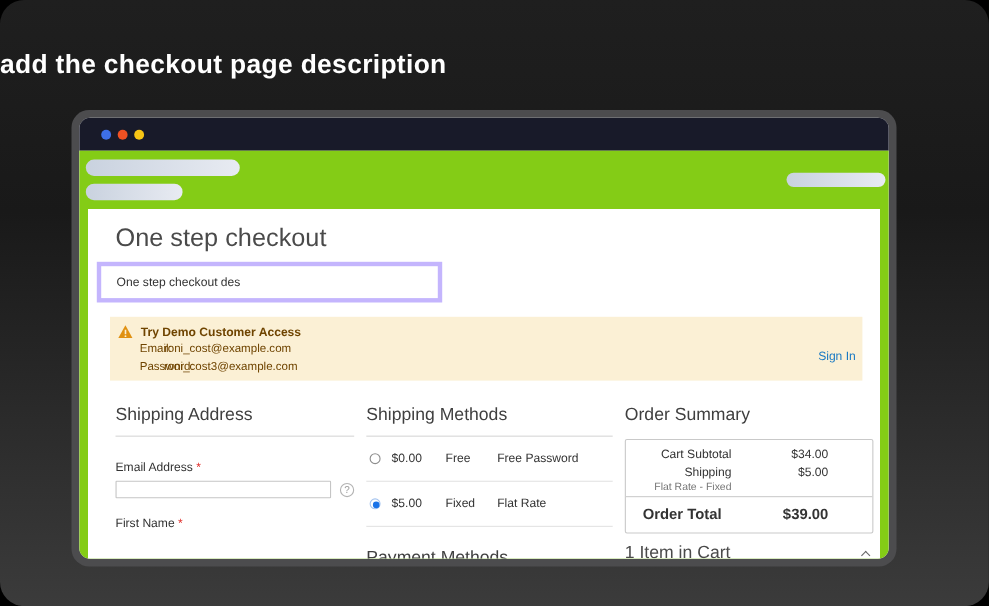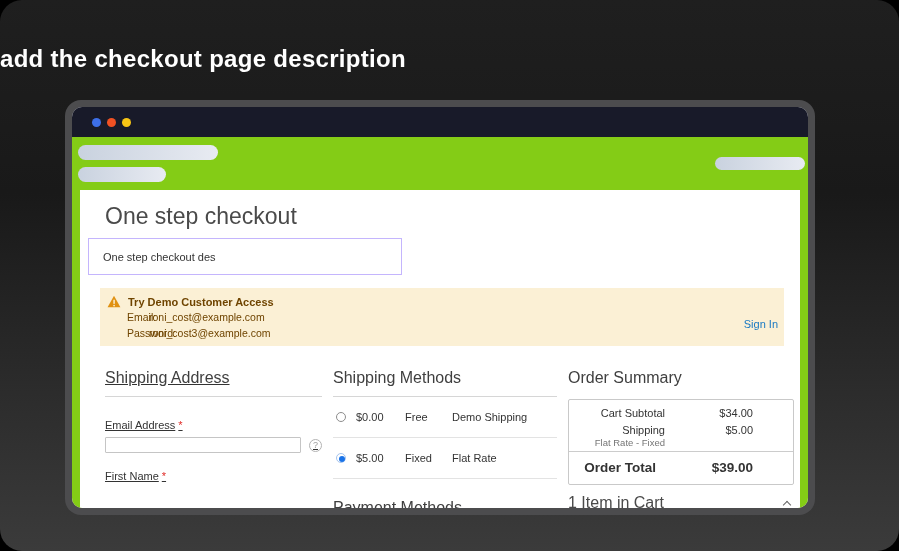--- a/index.html
+++ b/index.html
@@ -27,35 +27,35 @@
   .skel-1{left:6px;top:8px;width:140px;height:15px;}
   .skel-2{left:6px;top:30px;width:88px;height:15px;}
   .skel-3{right:3px;top:20px;width:90px;height:13px;}
 
   
   .page{margin:0 8px;height:318px;background:#fff;padding:0 6px 0 25px;overflow:hidden;position:relative;
     color:#333;font-size:11px;}
   .page-title{margin:0;padding-top:13px;font-size:23px;line-height:27px;font-weight:300;color:#4a4a4a;}
 
   .desc-highlight{margin-top:8px;margin-left:-17px;width:314px;height:37px;
-    border:1px solid #c4b5fd;display:flex;align-items:center;padding-left:14px;}
+    border:4px solid #c4b5fd;display:flex;align-items:center;padding-left:14px;}
   .desc-text{font-size:11px;color:#333;}
 
   .demo-notice{margin-top:13px;margin-left:-5px;width:684px;height:58px;background:#fbf0d5;
     position:relative;padding:7px 0 0 7px;color:#6f4400;}
   .notice-head{display:flex;align-items:center;gap:7px;}
   .notice-title{font-size:11px;font-weight:700;}
   .notice-rows{padding-left:20px;margin-top:3px;}
   .notice-row{display:flex;margin-top:3px;line-height:13px;font-size:10.5px;}
   .notice-row .lbl{width:22px;}
   .sign-in{position:absolute;right:6px;top:30px;color:#1979c3;font-size:11px;cursor:pointer;}
 
   
   .columns{display:flex;gap:11px;margin-top:22px;}
-  .col-1{width:217px;flex:none;text-decoration:underline;}
+  .col-1{width:217px;flex:none;}
   .col-2{width:224px;flex:none;}
   .col-3{flex:1;min-width:0;}
   .sec-heading{font-size:16px;font-weight:300;color:#3f3f3f;line-height:19px;
     padding-bottom:9px;border-bottom:1px solid #d6d6d6;}
   .sec-heading.no-line{border-bottom:none;padding-bottom:5px;}
 
   .field-label{margin-top:22px;font-size:11px;color:#333;}
   .field-label.second{margin-top:17px;}
   .req{color:#e02b27;margin-left:3px;}
   .input-row{display:flex;align-items:center;gap:8px;margin-top:6px;}
@@ -159,21 +159,21 @@
 
             </div>
 
             <div class="col-2">
               <div class="sec-heading">Shipping Methods</div>
 
               <div class="method-row">
                 <span class="radio"></span>
                 <span class="m-price">$0.00</span>
                 <span class="m-method">Free</span>
-                <span class="m-carrier">Demo Shipping</span>
+                <span class="m-carrier">Free Password</span>
               </div>
 
               <div class="method-row">
                 <span class="radio checked"></span>
                 <span class="m-price">$5.00</span>
                 <span class="m-method">Fixed</span>
                 <span class="m-carrier">Flat Rate</span>
               </div>
 
               <div class="sec-heading payment-heading">Payment Methods</div>

